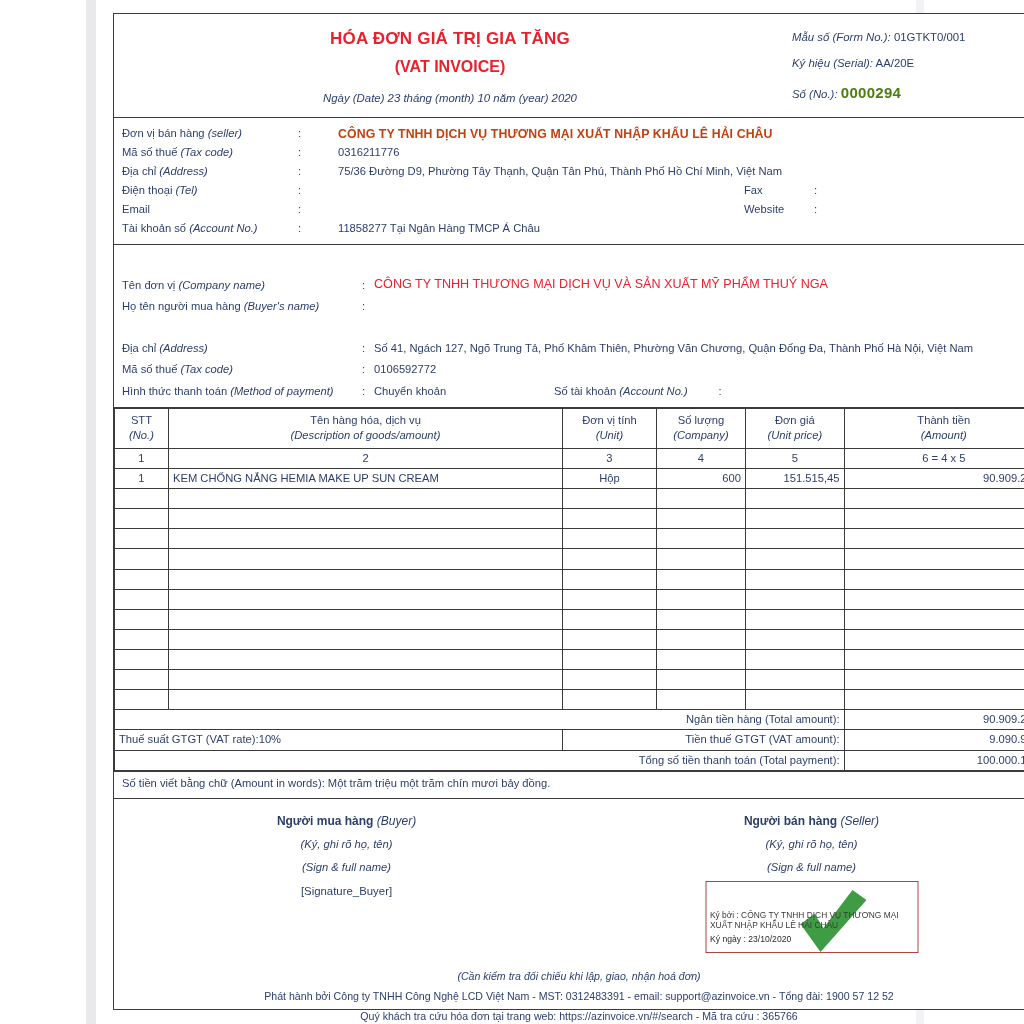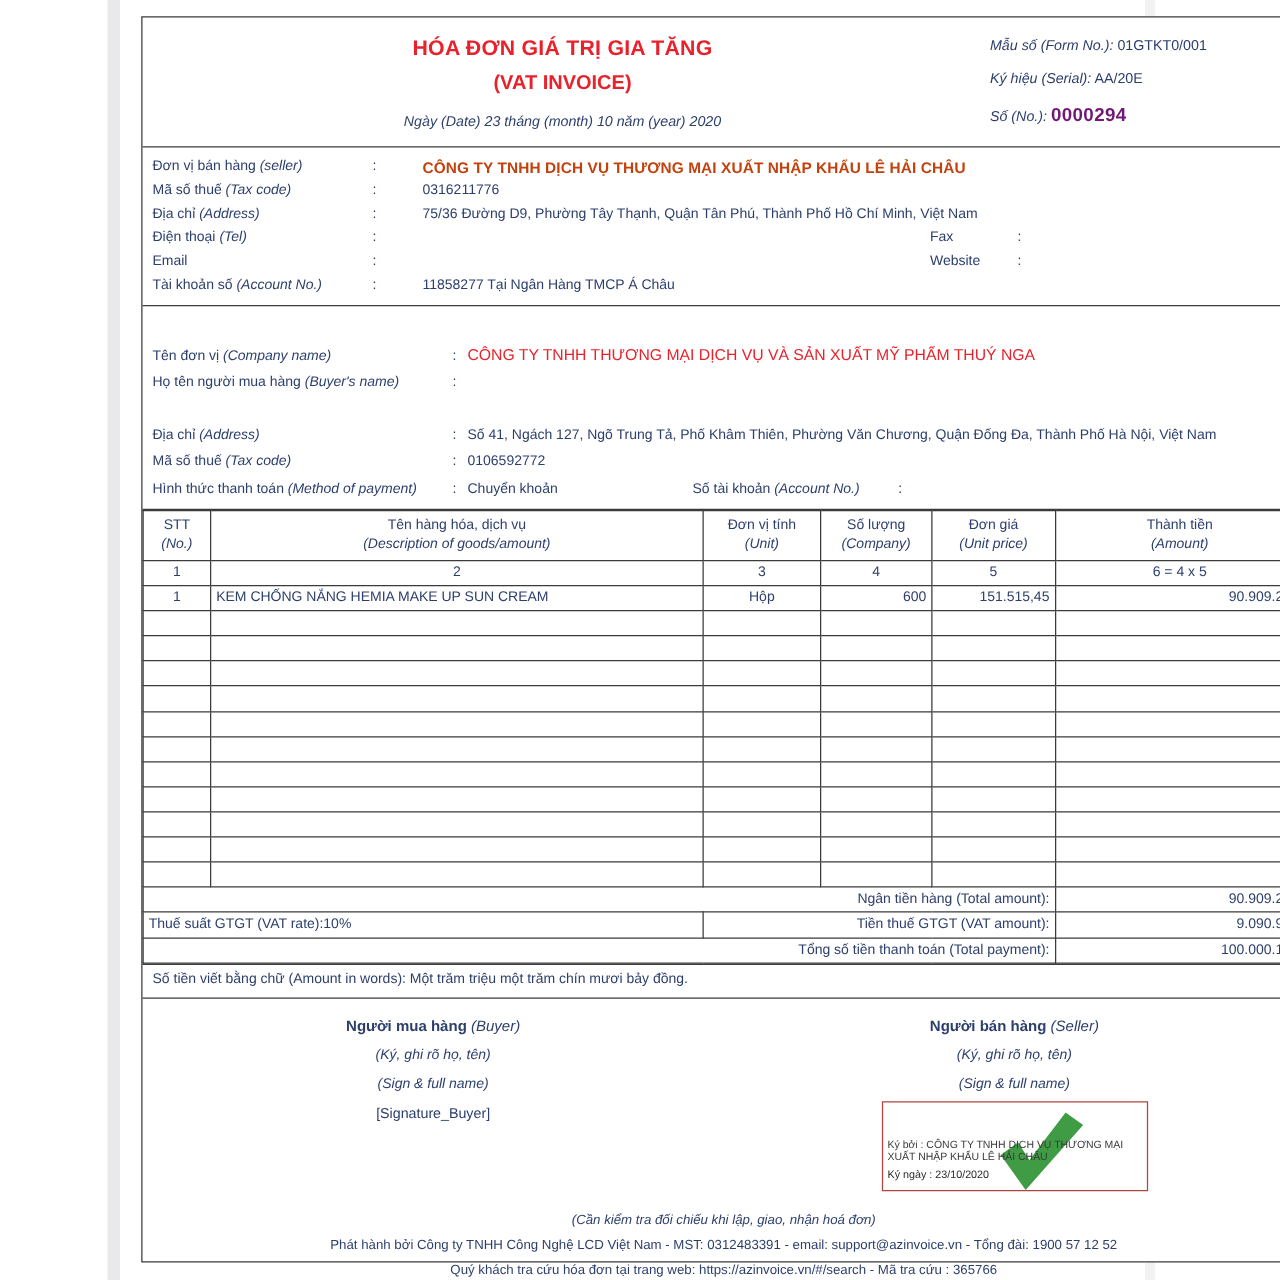--- a/index.html
+++ b/index.html
@@ -82,21 +82,21 @@
     padding: 16px 0 0 6px;
     box-sizing: border-box;
   }
   .hdr-right .ln {
     font-size: 11.4px;
     margin-bottom: 11px;
     white-space: nowrap;
   }
   .ital { font-style: italic; }
   .serial-no {
-    color: #701a75;
+    color: #4d7c0f;
     font-weight: bold;
     font-size: 15px;
     letter-spacing: .3px;
   }
 
   
   .seller {
     border-bottom: 1.5px solid #3b3b3b;
     padding: 6px 0 5px 0;
   }

